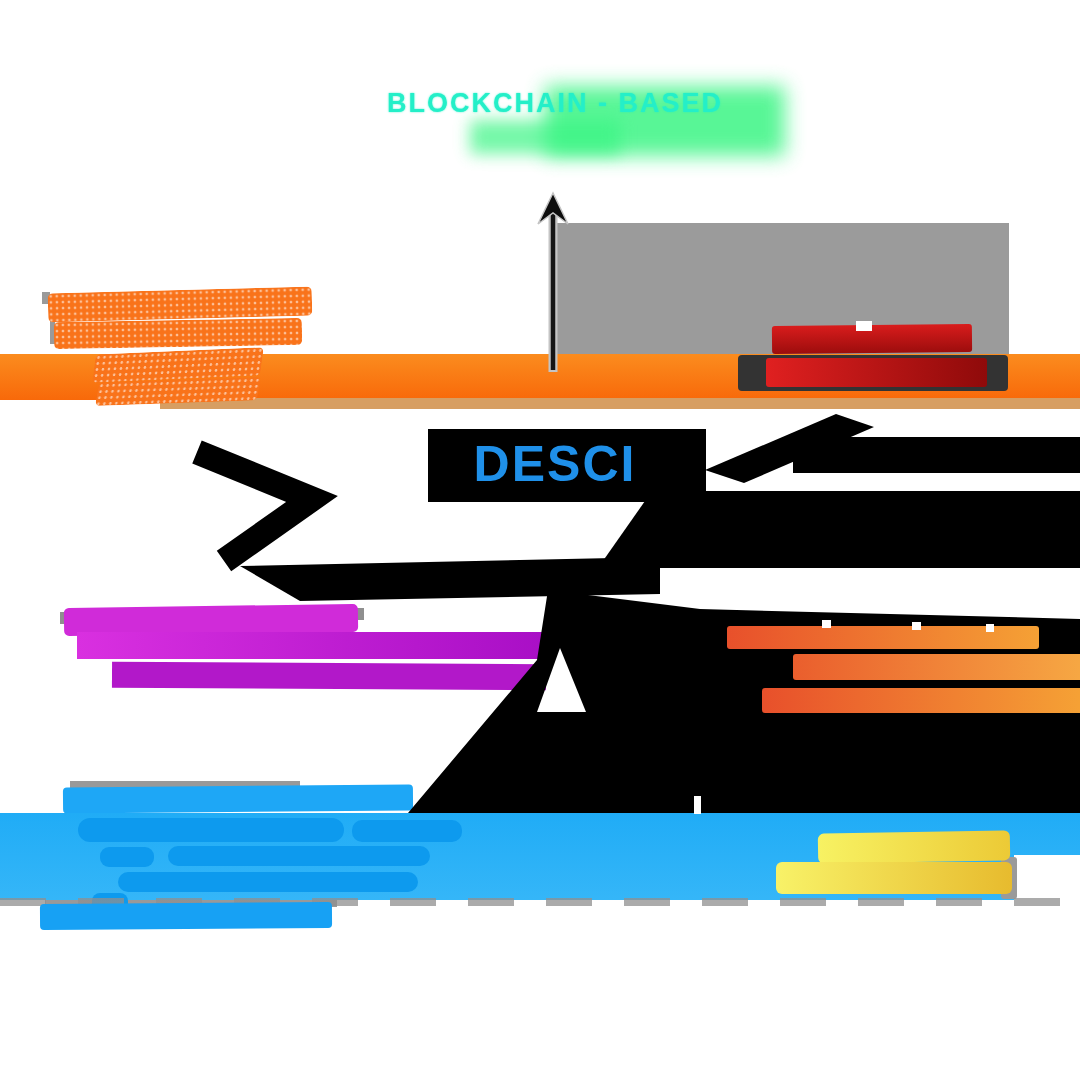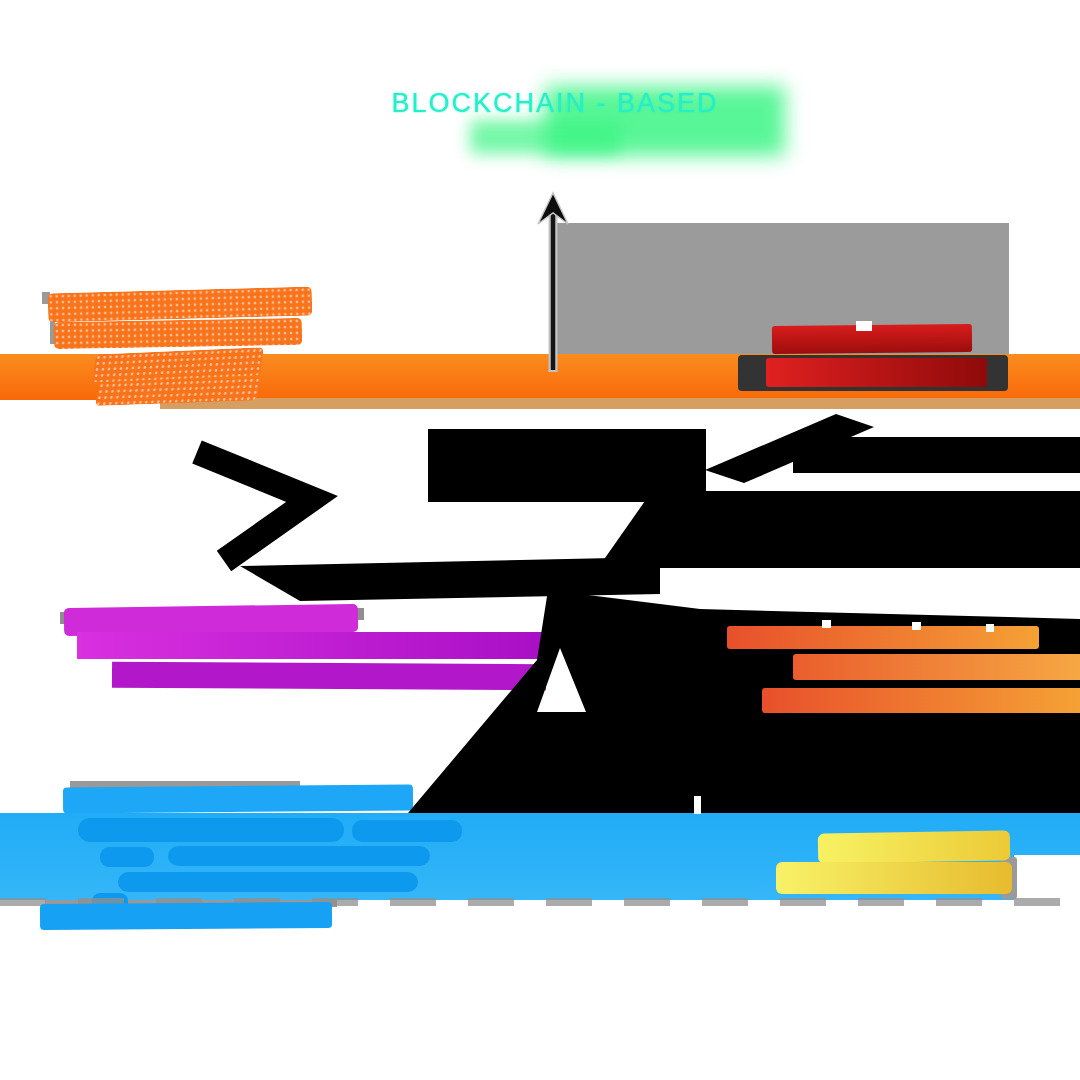--- a/index.html
+++ b/index.html
@@ -4,21 +4,21 @@
 <style>
   html,body{margin:0;padding:0;background:#ffffff;}
   .canvas{position:relative;width:1080px;height:1080px;background:#ffffff;overflow:hidden;
           font-family:"Liberation Sans",sans-serif;}
   .abs{position:absolute;}
 
   
   .title-glow{left:545px;top:86px;width:240px;height:70px;background:#3bf584;filter:blur(10px);opacity:.85;z-index:0;}
   .title-glow2{left:470px;top:120px;width:150px;height:34px;background:#3bf584;filter:blur(8px);opacity:.7;z-index:0;}
   .main-title{left:275px;top:88px;width:560px;text-align:center;z-index:2;
-              font-weight:normal;font-size:27px;letter-spacing:2px;color:#24efc8;line-height:31px;
+              font-weight:bold;font-size:27px;letter-spacing:2px;color:#24efc8;line-height:31px;
               text-shadow:0 0 2px rgba(36,239,200,.8);}
   
   .gray-panel{left:553px;top:223px;width:456px;height:147px;background:#9b9b9b;z-index:1;}
   .orange-band{left:0;top:354px;width:1080px;height:46px;z-index:1;
                background:linear-gradient(180deg,#fb8c1e 0%,#f8690a 100%);}
   .tan-strip{left:160px;top:398px;width:920px;height:11px;background:#d79e62;z-index:1;}
 
   
   .halftone{background-color:#f9731a;border-radius:5px;z-index:1;
             background-image:radial-gradient(rgba(255,255,255,.55) 1.1px, transparent 1.7px);
@@ -132,20 +132,21 @@
     <rect x="793" y="437" width="287" height="36" fill="#000"></rect>
 
     <path d="M598,568 L652,491 L1080,491 L1080,568 Z" fill="#000"></path>
 
     <path d="M240,566 L660,557 L660,594 L300,601 Z" fill="#000"></path>
 
     <path d="M548,590 L700,609 L1080,619 L1080,813 L408,813 L537,660 Z M537,712 L586,712 L560,648 Z" fill="#000" fill-rule="evenodd"></path>
     <rect x="694" y="796" width="7" height="18" fill="#fff"></rect>
   </svg>
 
+  <div class="abs desci">DESCI</div>
 
   <div class="abs mag-speck-a"></div>
   <div class="abs mag-speck-b"></div>
   <div class="abs mag1"></div>
   <div class="abs mag2"></div>
   <div class="abs mag3"></div>
 
   <div class="abs flame or1"></div>
   <div class="abs flame or2"></div>
   <div class="abs flame or3"></div>

